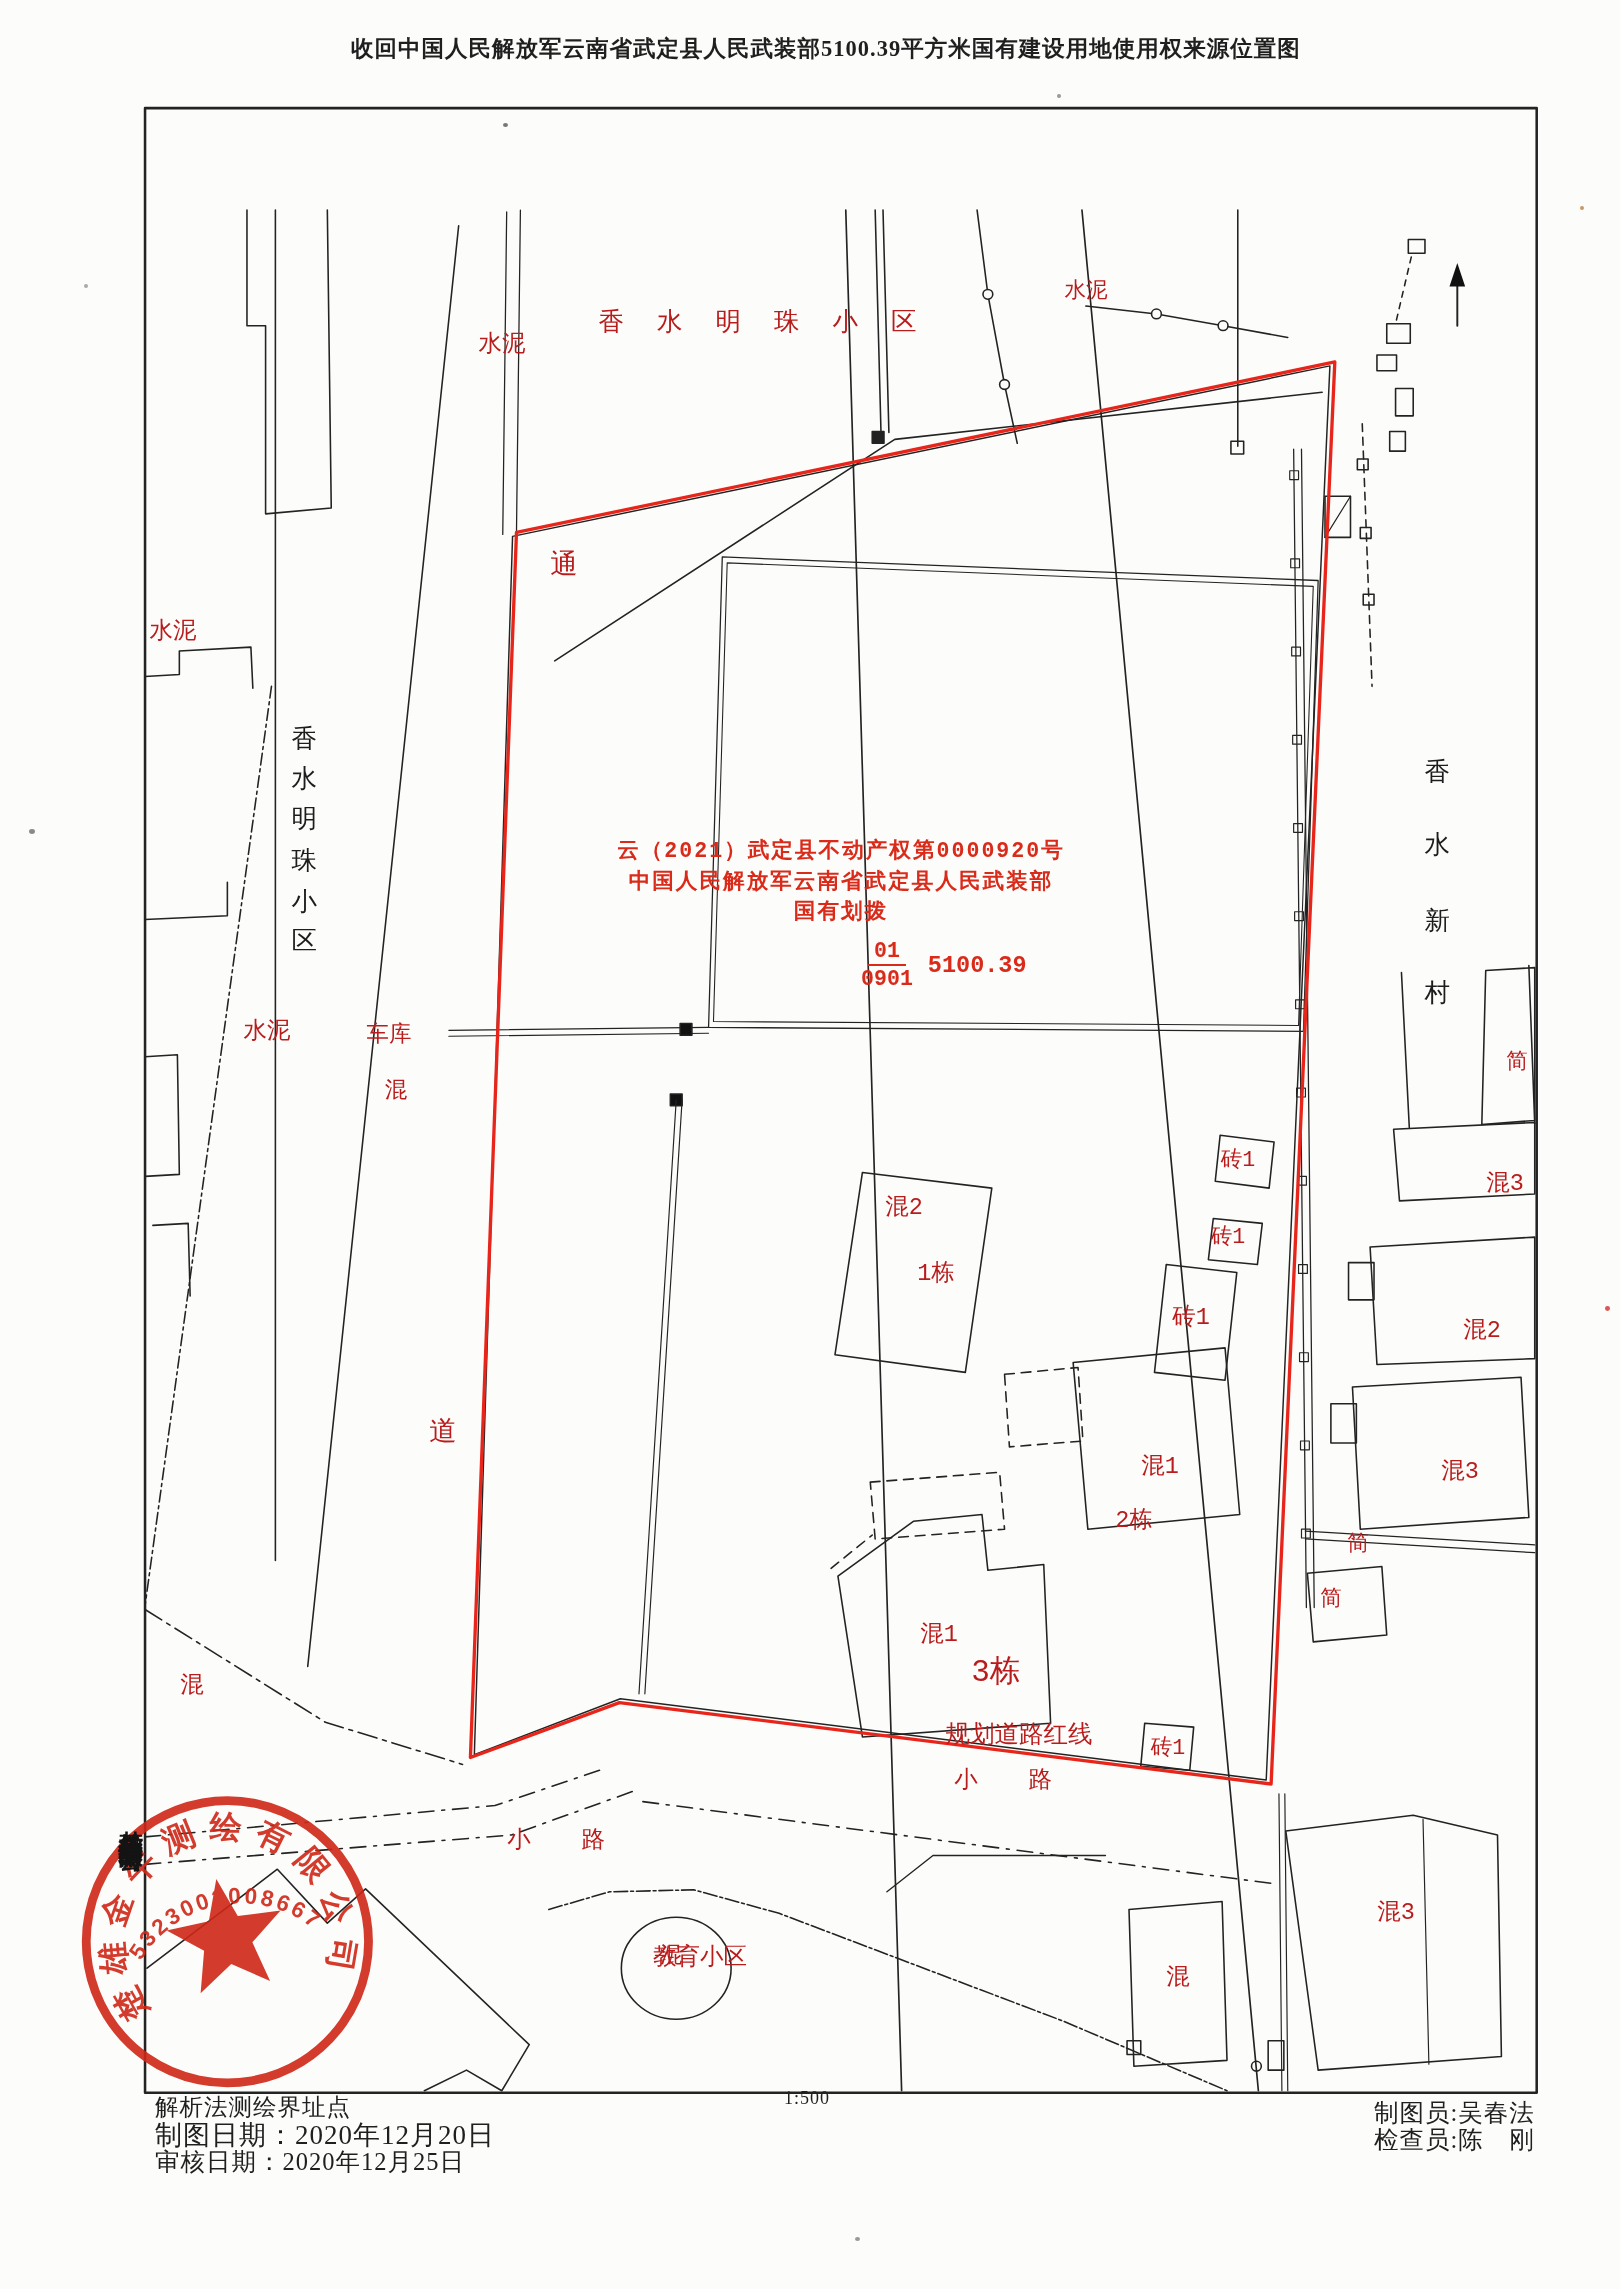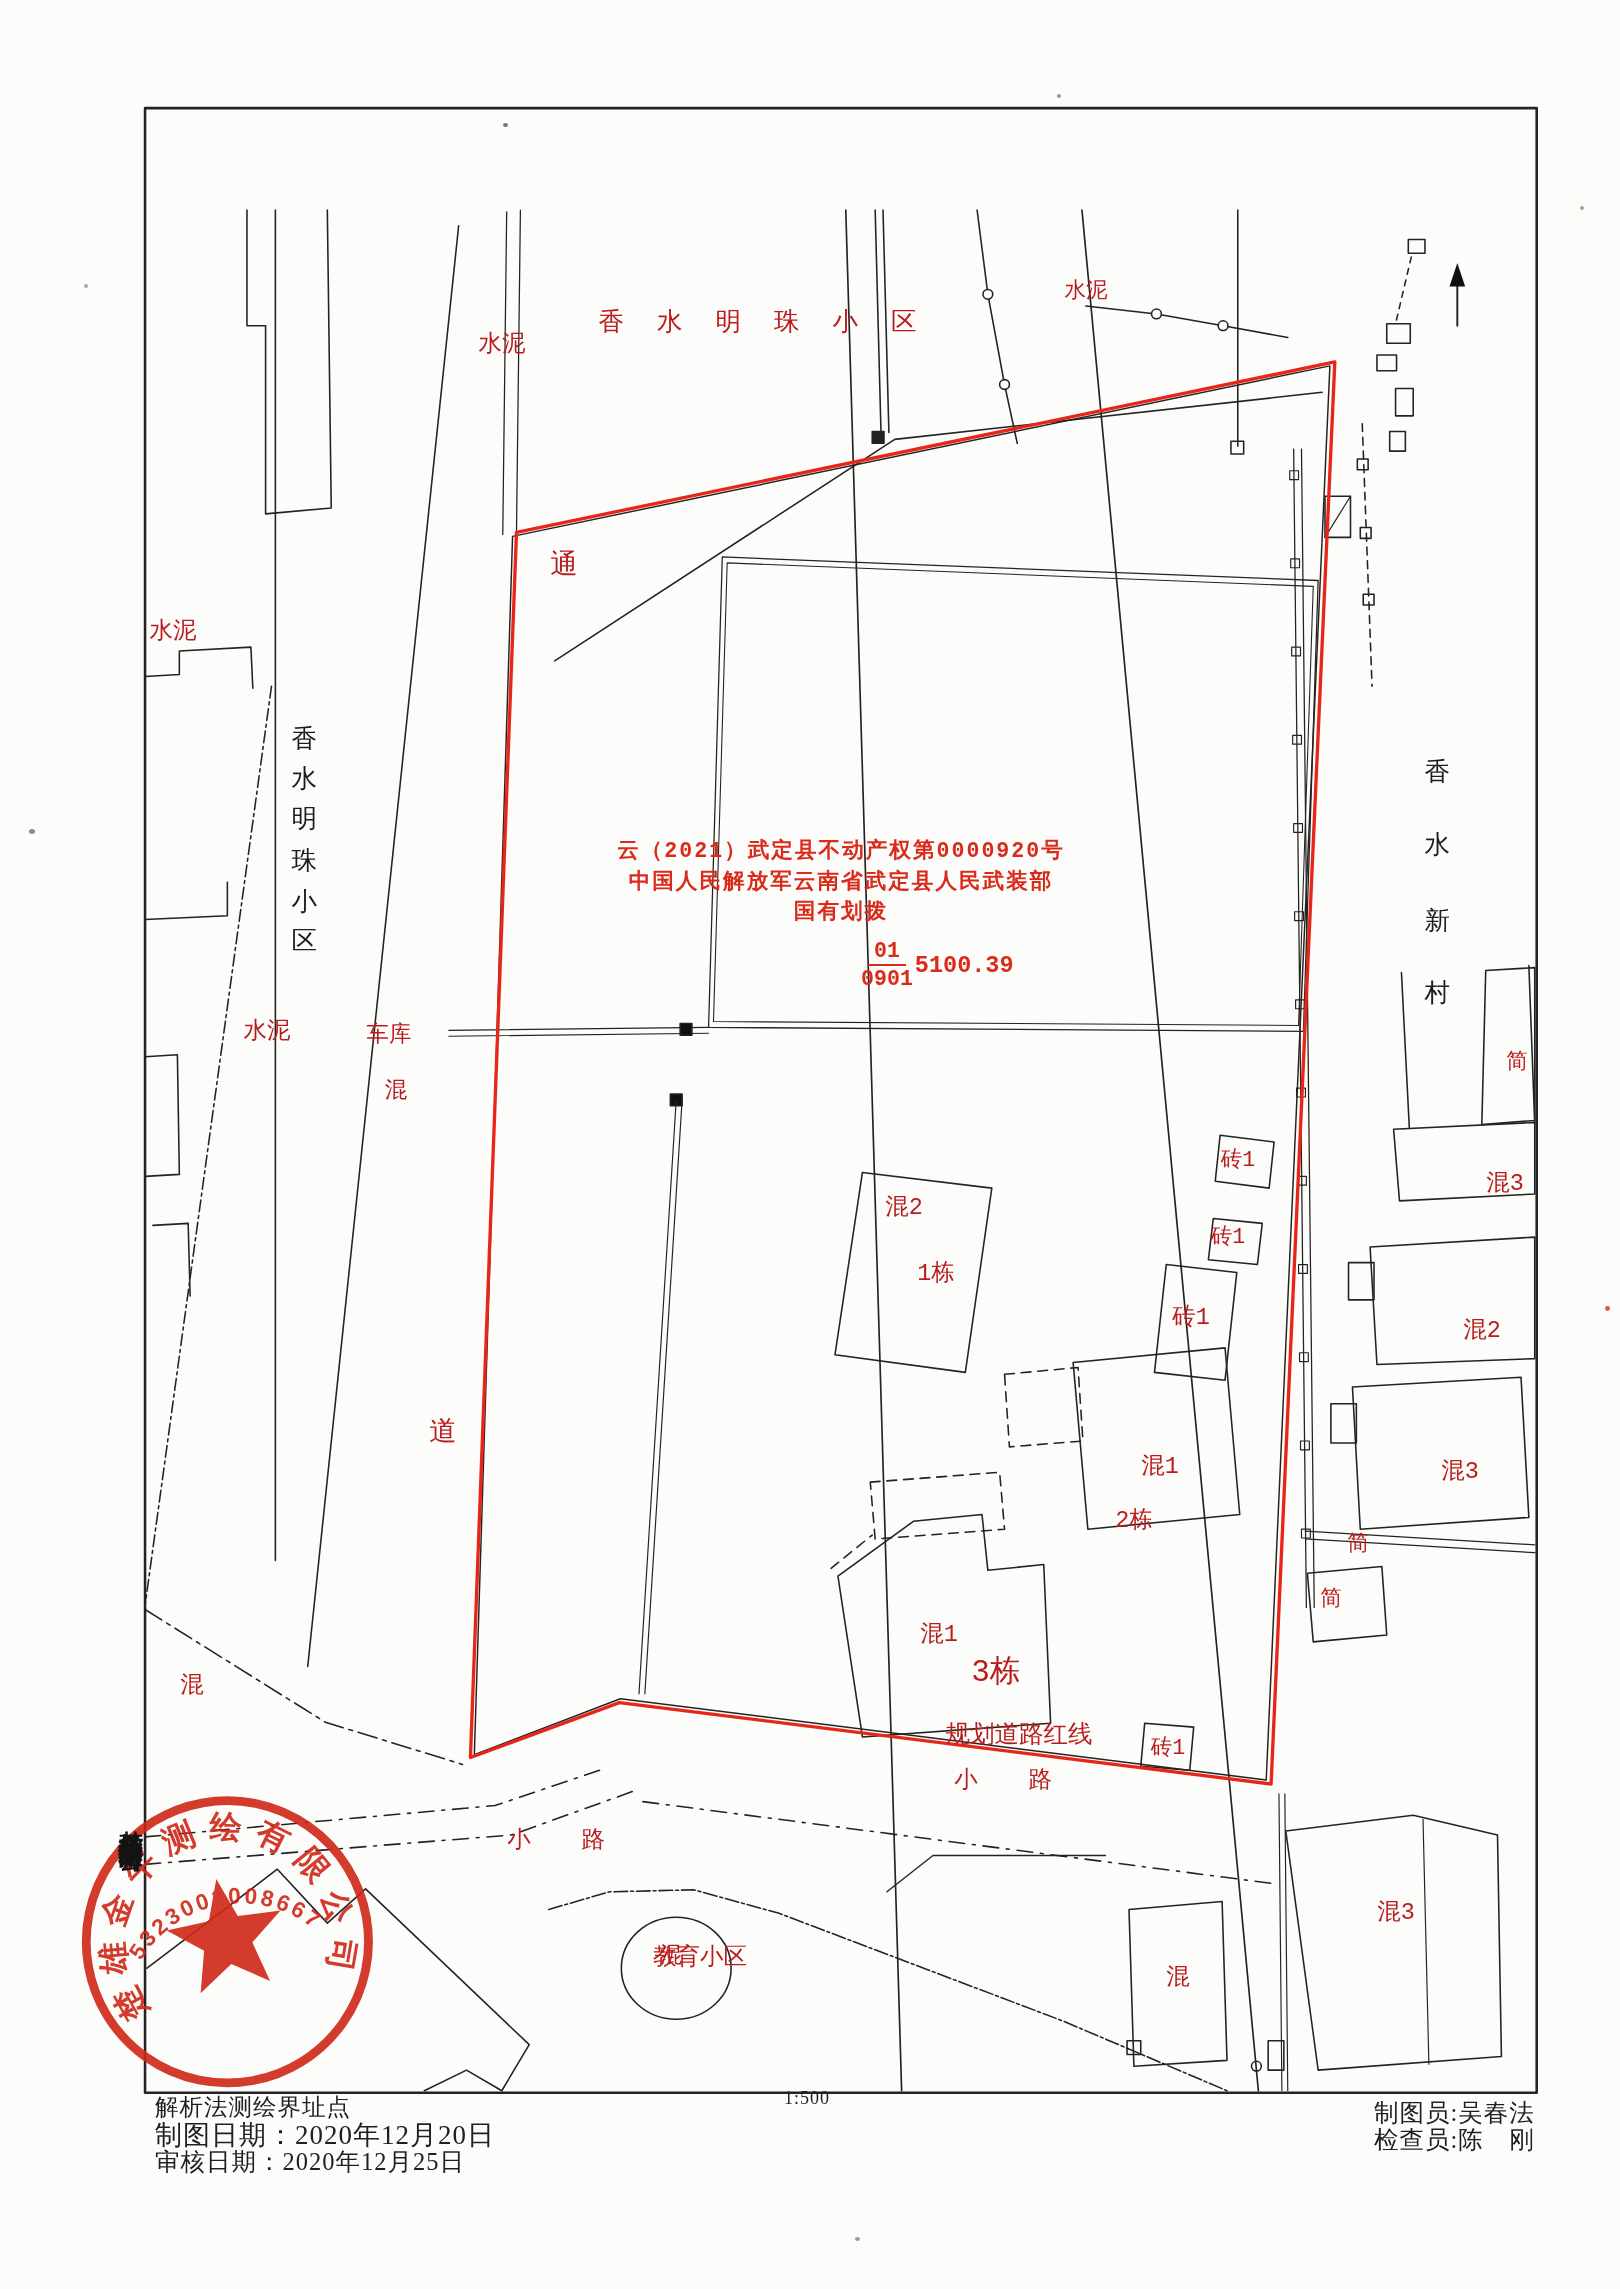--- a/index.html
+++ b/index.html
@@ -8,21 +8,21 @@
   #map-svg{position:absolute;left:0;top:0;width:1620px;height:2290px;}
   .lbl{position:absolute;transform:translate(-50%,-50%);white-space:nowrap;
        font-family:Liberation Mono, monospace;color:#b91c1c;line-height:1;}
   .vlbl{position:absolute;writing-mode:vertical-rl;text-orientation:upright;
         transform:translate(-50%,0);white-space:nowrap;line-height:1;color:#1d1d1d;}
   .red{color:#d92a1a;font-family:Liberation Mono, monospace;}
   .title{position:absolute;left:351px;top:33px;font-size:22.5px;font-weight:bold;letter-spacing:1px;}
   .foot{position:absolute;font-size:23.5px;letter-spacing:1px;}
   .cert{position:absolute;transform:translate(-50%,-50%);text-align:center;
         font-size:21.6px;font-weight:bold;letter-spacing:2px;white-space:nowrap;}
-  .frac{position:absolute;display:flex;align-items:center;gap:2px;font-weight:bold;}
+  .frac{position:absolute;display:flex;align-items:center;gap:15px;font-weight:bold;}
   .frac .stack{display:flex;flex-direction:column;align-items:center;font-size:21.6px;}
   .frac .num{border-bottom:2px solid #d92a1a;padding:0 5.9px 1px;}
   .frac .den{padding-top:1px;}
   .frac .area{font-size:23.5px;}
   .speck{position:absolute;border-radius:50%;}
 </style>
 </head>
 <body>
 
 <div id="page">
@@ -153,20 +153,21 @@
     </defs>
     <text font-size="33" font-weight="bold" fill="#cf2717" letter-spacing="12" font-family="Liberation Serif, DejaVu Serif, serif">
       <textPath href="#ringPath" startOffset="50%" text-anchor="middle">楚雄金牛测绘有限公司</textPath>
     </text>
     <text font-size="23" font-weight="bold" fill="#cf2717" letter-spacing="3" font-family="Liberation Sans, DejaVu Sans, sans-serif">
       <textPath href="#numPath" startOffset="50%" text-anchor="middle">5323002008667</textPath>
     </text>
   </g>
 </svg>
 
+<div class="title">收回中国人民解放军云南省武定县人民武装部5100.39平方米国有建设用地使用权来源位置图</div>
 
 <div class="lbl" style="left:502px;top:345px;font-size:23.5px">水泥</div>
 <div class="lbl" style="left:774px;top:324px;font-size:25.5px;letter-spacing:33px">香水明珠小区</div>
 <div class="lbl" style="left:1086px;top:292px;font-size:21.6px">水泥</div>
 <div class="lbl" style="left:173px;top:632px;font-size:23.5px">水泥</div>
 <div class="vlbl" style="left:304px;top:704px;font-size:25.5px;letter-spacing:41px">香水明珠小区</div>
 <div class="lbl" style="left:267px;top:1032px;font-size:23.5px">水泥</div>
 <div class="lbl" style="left:389px;top:1035px;font-size:22.5px">车库</div>
 <div class="lbl" style="left:396px;top:1091px;font-size:22.5px">混</div>
 <div class="lbl" style="left:564px;top:566px;font-size:27.4px">通</div>

